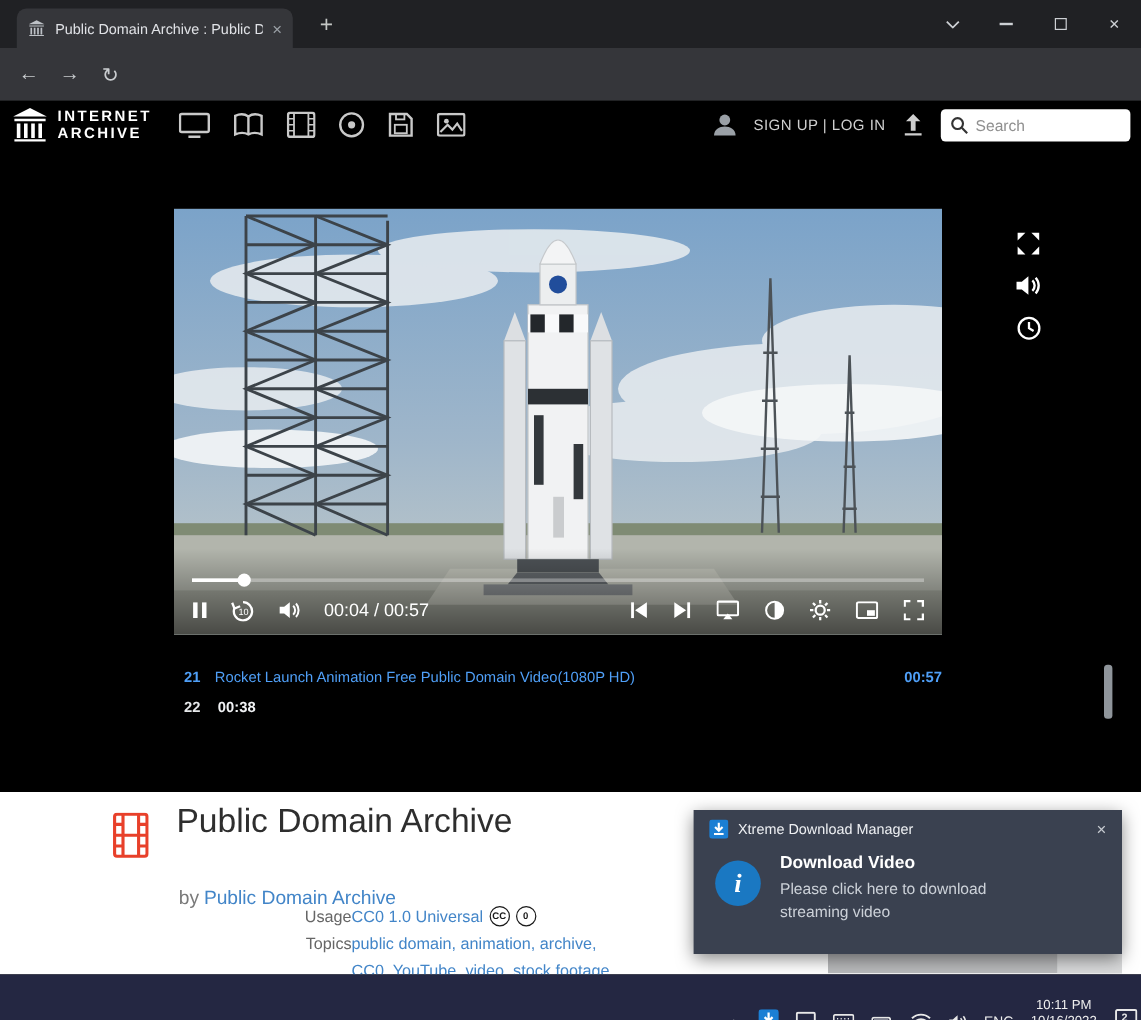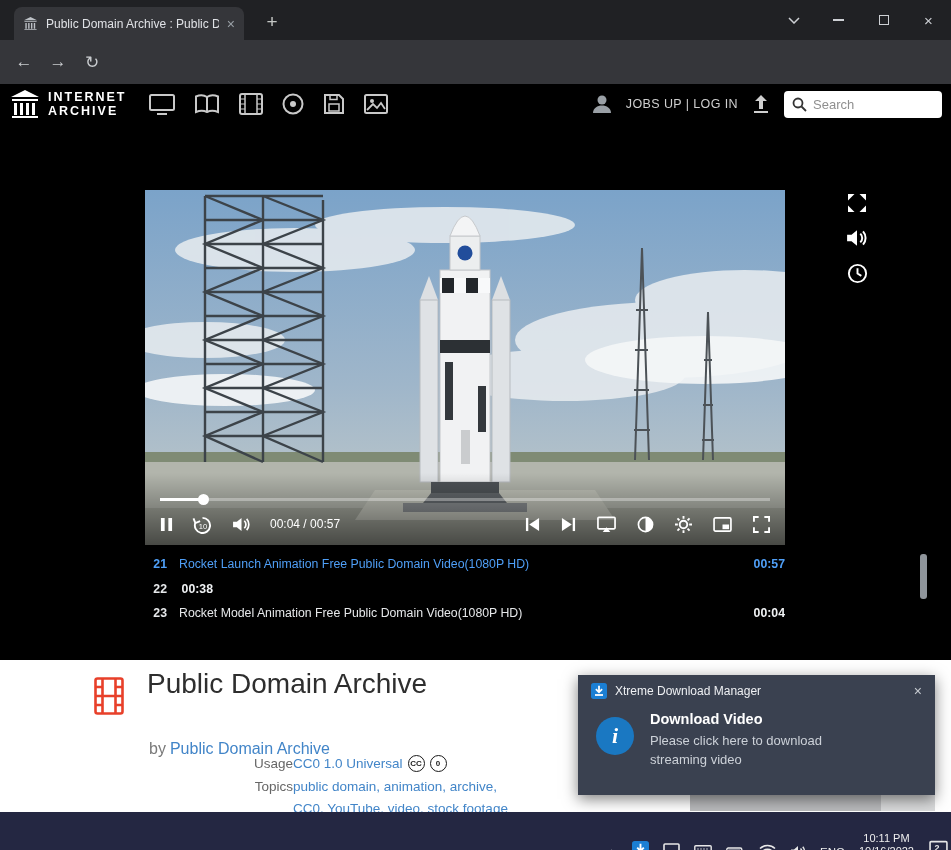--- a/index.html
+++ b/index.html
@@ -51,31 +51,31 @@
   .ia-search input::placeholder { color:#8f8f8f; }
 
   
   .ia-nav { position:absolute; left:0; top:124px; width:951px; height:39px; background:#333;
             display:flex; align-items:center; justify-content:center; gap:37px; }
   .ia-nav-item { color:#d2d2d2; font-size:12px; letter-spacing:.6px; display:flex; align-items:center; gap:5px; }
   .heart { color:var(--donate-red,#f25d5d); font-size:12px; }
 
   
   .video-section { position:absolute; left:0; top:163px; width:951px; height:497px; background:#000; }
-  .video-frame { position:absolute; left:145px; top:27px; width:640px; height:355px; overflow:hidden; background:#8ea7bd; }
+  .video-frame { position:absolute; left:145px; top:11px; width:640px; height:355px; overflow:hidden; background:#8ea7bd; }
   .scene { position:absolute; left:0; top:0; width:640px; height:355px; }
   .vgrad { position:absolute; left:0; right:0; bottom:0; height:72px;
            background:linear-gradient(rgba(0,0,0,0), rgba(0,0,0,.55)); }
   .progress { position:absolute; left:15px; right:15px; bottom:44px; height:3px; background:rgba(255,255,255,.32); }
   .progress-fill { position:absolute; left:0; top:0; bottom:0; width:7%; background:#fff; }
   .progress-knob { position:absolute; top:50%; left:7%; width:11px; height:11px; margin:-5.5px 0 0 -5px;
                    border-radius:50%; background:#fff; }
   .controls { position:absolute; left:15px; right:15px; bottom:7px; height:28px; display:flex; align-items:center; gap:19px; }
   .ctl { display:flex; align-items:center; justify-content:center; }
-  .ctl-time { color:#fff; font-size:12px; white-space:nowrap; }
+  .ctl-time { color:#fff; font-size:15px; white-space:nowrap; }
   .ctl-right { margin-left:auto; display:flex; align-items:center; gap:21px; }
 
   .side-controls { position:absolute; left:843px; top:27px; width:28px; display:flex; flex-direction:column; gap:9px; align-items:center; }
   .side-btn { width:26px; height:26px; display:flex; align-items:center; justify-content:center; }
 
   
   .playlist { position:absolute; left:145px; top:389px; width:640px; }
   .plrow { height:24.6px; display:flex; align-items:center; font-size:12.3px; }
   .plnum { width:22px; text-align:right; color:#e6e8ea; font-weight:bold; }
   .pltitle { flex:1; margin-left:12px; color:#e6e8ea; white-space:nowrap; overflow:hidden; }
@@ -259,21 +259,21 @@
           </svg>
         </span>
     </div>
     <div class="ia-right">
       <span>
           <svg width="22" height="22" viewBox="0 0 22 22">
             <circle cx="11" cy="7" r="4.5" fill="#9aa0a6"></circle>
             <path d="M2 20c0-5 4.5-7.5 9-7.5S20 15 20 20z" fill="#9aa0a6"></path>
           </svg>
         </span>
-      <span class="ia-auth">JOBS UP | LOG IN</span>
+      <span class="ia-auth">SIGN UP | LOG IN</span>
       <span>
           <svg width="20" height="20" viewBox="0 0 20 20">
             <path d="M10 1l6 6h-4v8H8V7H4z" fill="#cfcfcf"></path>
             <path d="M3 17h14v2H3z" fill="#cfcfcf"></path>
           </svg>
         </span>
       <div class="ia-search">
         <span>
             <svg width="15" height="15" viewBox="0 0 15 15">
               <circle cx="6" cy="6" r="4.5" fill="none" stroke="#333" stroke-width="1.8"></circle>
@@ -453,25 +453,20 @@
     <div class="playlist">
       <div class="plrow active">
         <span class="plnum">21</span>
         <span class="pltitle">Rocket Launch Animation Free Public Domain Video(1080P HD)</span>
         <span class="pldur">00:57</span>
       </div>
       <div class="plrow">
         <span class="plnum">22</span>
         <span class="pldur">00:38</span>
       </div>
-      <div class="plrow">
-        <span class="plnum">23</span>
-        <span class="pltitle">Rocket Model Animation Free Public Domain Video(1080P HD)</span>
-        <span class="pldur">00:04</span>
-      </div>
     </div>
     <div class="pl-scrollthumb"></div>
   </div>
 
   <div class="content">
     <span class="film-icon">
       <svg width="30" height="38" viewBox="0 0 30 38">
           <g fill="none" stroke="#e8402a" stroke-width="2.6">
             <rect x="1.5" y="1.5" width="27" height="35" rx="2"></rect>
             <path d="M8.5 1.5v35M21.5 1.5v35"></path>

